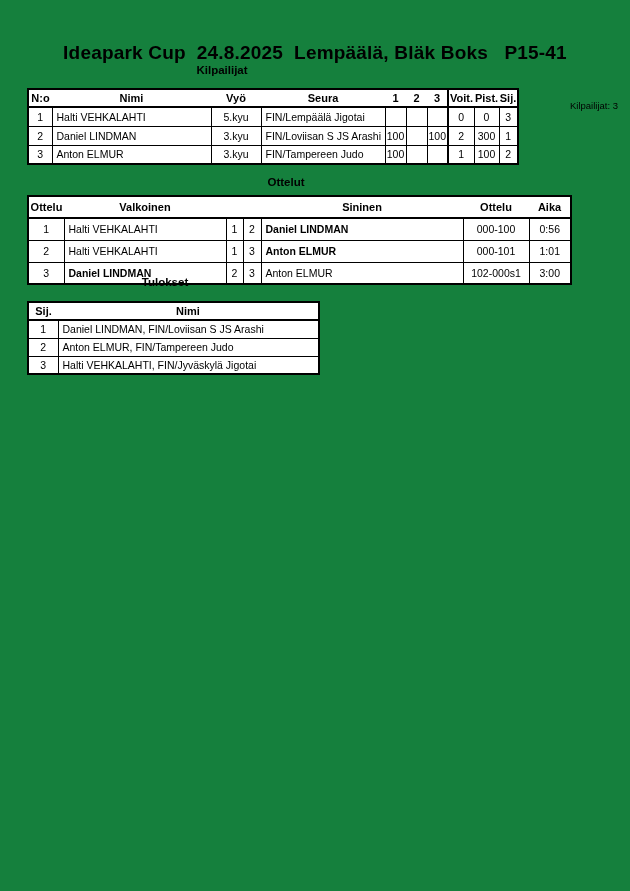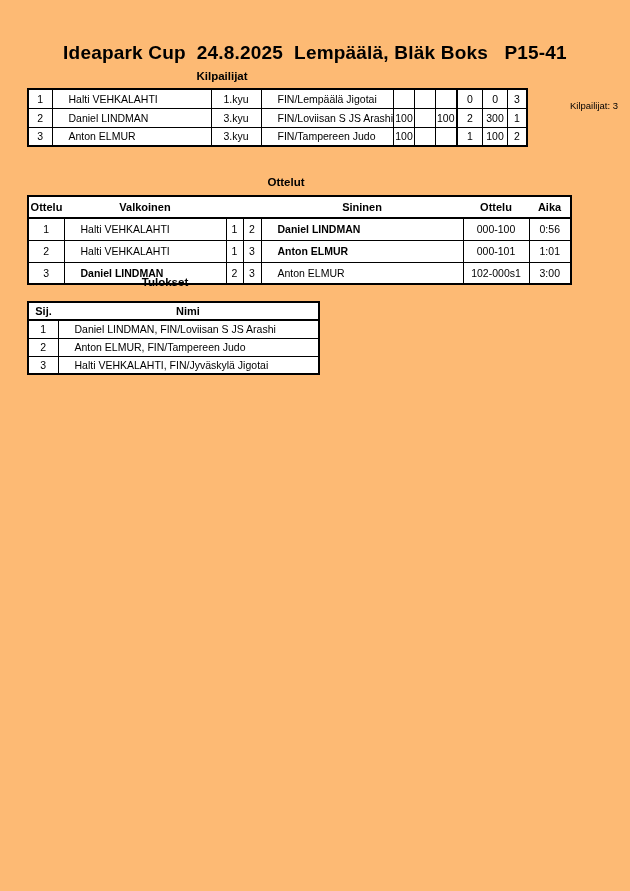--- a/index.html
+++ b/index.html
@@ -4,21 +4,21 @@
 <style>
   html, body {
     margin: 0;
     padding: 0;
     background: #ffffff;
   }
   #page {
     position: relative;
     width: 630px;
     height: 891px;
-    background: #fdba74;
+    background: #15803d;
     font-family: "Liberation Sans", sans-serif;
     color: #000000;
     overflow: hidden;
   }
   .title {
     position: absolute;
     top: 42px;
     left: 0;
     width: 630px;
     text-align: center;
@@ -27,21 +27,21 @@
     white-space: pre;
     letter-spacing: 0.2px;
   }
   .section-heading {
     position: absolute;
     width: 120px;
     text-align: center;
     font-size: 11.5px;
     font-weight: bold;
   }
-  #heading-kilpailijat { top: 70px;  left: 162px; }
+  #heading-kilpailijat { top: 64px;  left: 162px; }
   #heading-ottelut     { top: 176px; left: 226px; text-align: center; }
   #heading-tulokset    { top: 276px; left: 105px; }
   .competitors-count {
     position: absolute;
     top: 70px;
     right: 12px;
     font-size: 9.5px;
     margin-top: 30px;
   }
   table.doc-table {
@@ -65,21 +65,21 @@
     border: 1px solid #000000;
     font-size: 10.5px;
     padding: 0;
     text-align: center;
     white-space: nowrap;
     overflow: hidden;
     vertical-align: middle;
   }
   .doc-table td.name, .doc-table th.name-h-left {
     text-align: left;
-    padding-left: 16px;
+    padding-left: 4px;
   }
   .doc-table .thick-left {
     border-left: 2px solid #000000 !important;
   }
   .doc-table td.win {
     font-weight: bold;
   }
   #table-kilpailijat { left: 27px; top: 88px; }
   #table-kilpailijat tr { height: 19px; }
   #table-kilpailijat tr.head { height: 18px; }
@@ -105,24 +105,36 @@
         <col style="width:50px">
         <col style="width:124px">
       <col style="width:21px">
         <col style="width:21px">
         <col style="width:21px">
       <col style="width:26px">
         <col style="width:25px">
         <col style="width:19px">
     </colgroup>
     <tbody>
+        <tr class="head">
+      <th>N:o</th>
+      <th>Nimi</th>
+      <th>Vyö</th>
+      <th>Seura</th>
+      <th>1</th>
+      <th>2</th>
+      <th>3</th>
+      <th class="thick-left">Voit.</th>
+      <th>Pist.</th>
+      <th>Sij.</th>
+    </tr>
     <tr>
       <td>1</td>
       <td class="name">Halti VEHKALAHTI</td>
-      <td>1.kyu</td>
+      <td>5.kyu</td>
       <td class="name">FIN/Lempäälä Jigotai</td>
       <td></td>
       <td></td>
       <td></td>
       <td class="thick-left">0</td>
       <td>0</td>
       <td>3</td>
     </tr>
     <tr>
       <td>2</td>

